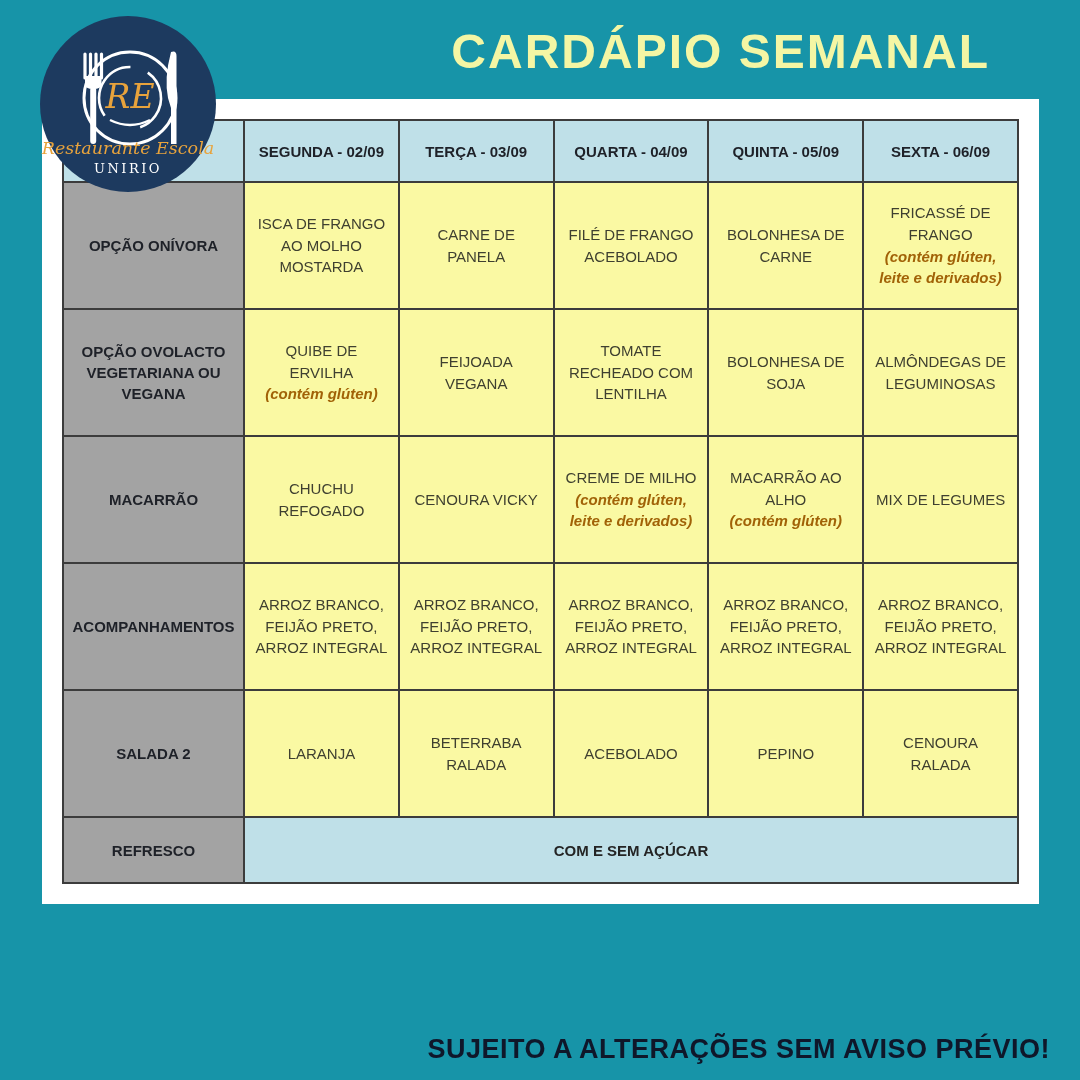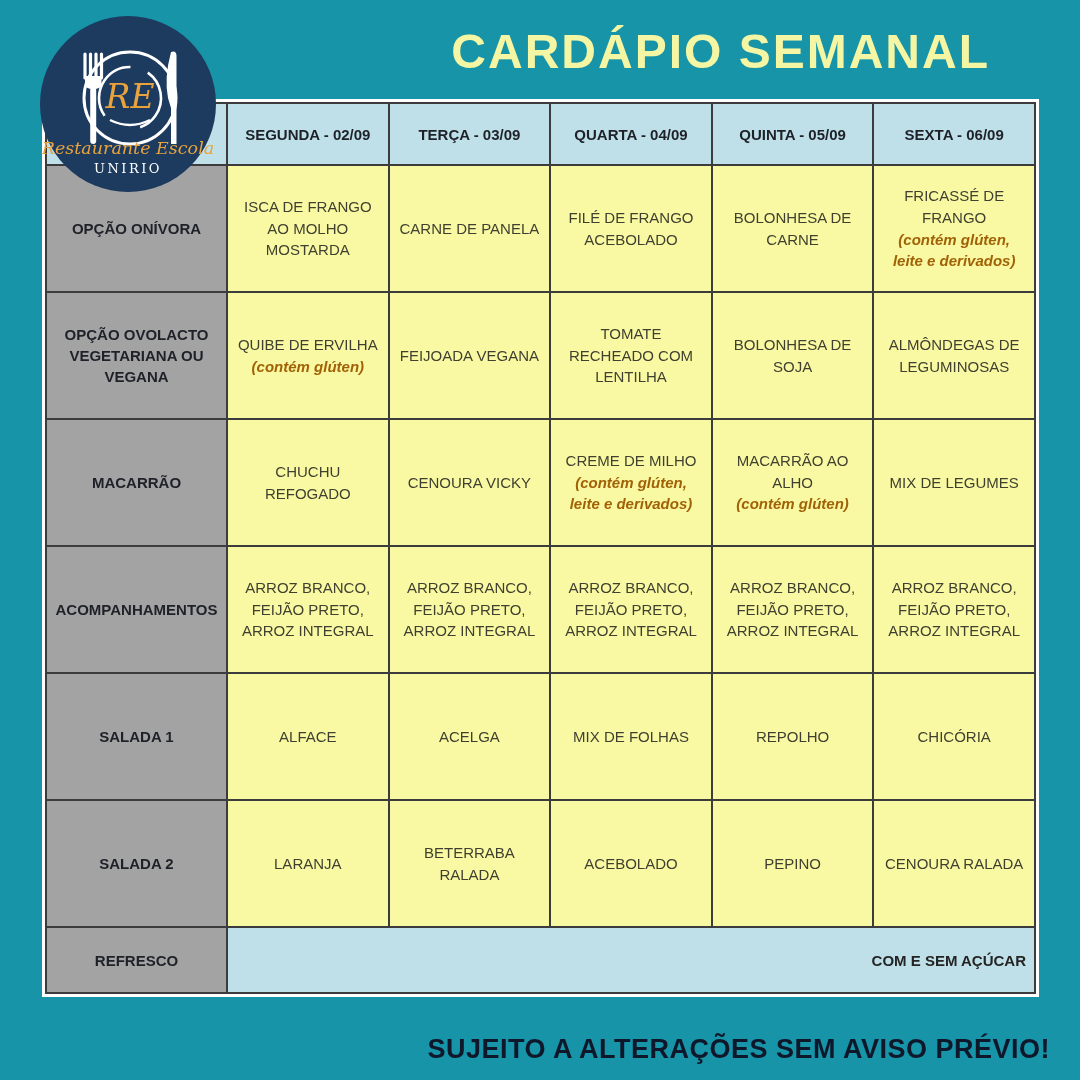--- a/index.html
+++ b/index.html
@@ -11,38 +11,38 @@
   .page-title{
     position:absolute;top:24px;left:230px;width:760px;
     text-align:right;font-size:48px;font-weight:bold;letter-spacing:2px;
     color:#F4F6A4;
   }
   .logo{
     position:absolute;left:40px;top:16px;width:176px;height:176px;z-index:5;
   }
   .table-wrap{
     position:absolute;left:42px;top:99px;width:997px;
-    background:#ffffff;padding:3px;box-sizing:border-box;
+    background:#ffffff;padding:20px;box-sizing:border-box;
   }
   table{width:100%;border-collapse:collapse;table-layout:fixed;}
   th,td{
     border:2px solid #3C3C3C;text-align:center;vertical-align:middle;
     padding:2px 8px;box-sizing:border-box;word-wrap:break-word;
   }
   tr.r-head th{
     height:62px;background:#BFE0E8;font-size:15px;font-weight:bold;color:#1E2128;
   }
   th.label-cell{
     background:#a3a3a3;font-size:15px;font-weight:bold;color:#1E2128;line-height:1.4;
   }
   td.menu-cell{
     background:#FAF9A3;font-size:15px;color:#3F4030;height:127px;line-height:1.45;
   }
   td.merged-cell{
-    background:#BFE0E8;font-weight:bold;font-size:15px;color:#242424;height:66px;text-align:right;
+    background:#BFE0E8;font-weight:bold;font-size:15px;color:#242424;height:66px;
   }
   tr.r-refresco th.label-cell{height:66px;}
   .allergen{
     display:block;color:#a16207;font-weight:bold;font-style:italic;
   }
   .footer-note{
     position:absolute;top:1034px;right:30px;
     font-size:27px;font-weight:bold;letter-spacing:0.5px;color:#0f172a;
   }
   .logo text{font-family:"DejaVu Serif",serif;}
@@ -128,28 +128,20 @@
         </tr>
         <tr>
           <th class="label-cell">ACOMPANHAMENTOS</th>
           <td class="menu-cell"><span>ARROZ BRANCO, FEIJÃO PRETO, ARROZ INTEGRAL</span></td>
           <td class="menu-cell"><span>ARROZ BRANCO, FEIJÃO PRETO, ARROZ INTEGRAL</span></td>
           <td class="menu-cell"><span>ARROZ BRANCO, FEIJÃO PRETO, ARROZ INTEGRAL</span></td>
           <td class="menu-cell"><span>ARROZ BRANCO, FEIJÃO PRETO, ARROZ INTEGRAL</span></td>
           <td class="menu-cell"><span>ARROZ BRANCO, FEIJÃO PRETO, ARROZ INTEGRAL</span></td>
         </tr>
         <tr>
-          <th class="label-cell">SALADA 1</th>
-          <td class="menu-cell"><span>ALFACE</span></td>
-          <td class="menu-cell"><span>ACELGA</span></td>
-          <td class="menu-cell"><span>MIX DE FOLHAS</span></td>
-          <td class="menu-cell"><span>REPOLHO</span></td>
-          <td class="menu-cell"><span>CHICÓRIA</span></td>
-        </tr>
-        <tr>
           <th class="label-cell">SALADA 2</th>
           <td class="menu-cell"><span>LARANJA</span></td>
           <td class="menu-cell"><span>BETERRABA RALADA</span></td>
           <td class="menu-cell"><span>ACEBOLADO</span></td>
           <td class="menu-cell"><span>PEPINO</span></td>
           <td class="menu-cell"><span>CENOURA RALADA</span></td>
         </tr>
         <tr class="r-refresco">
           <th class="label-cell">REFRESCO</th>
           <td class="merged-cell" colspan="5">COM E SEM AÇÚCAR</td>

